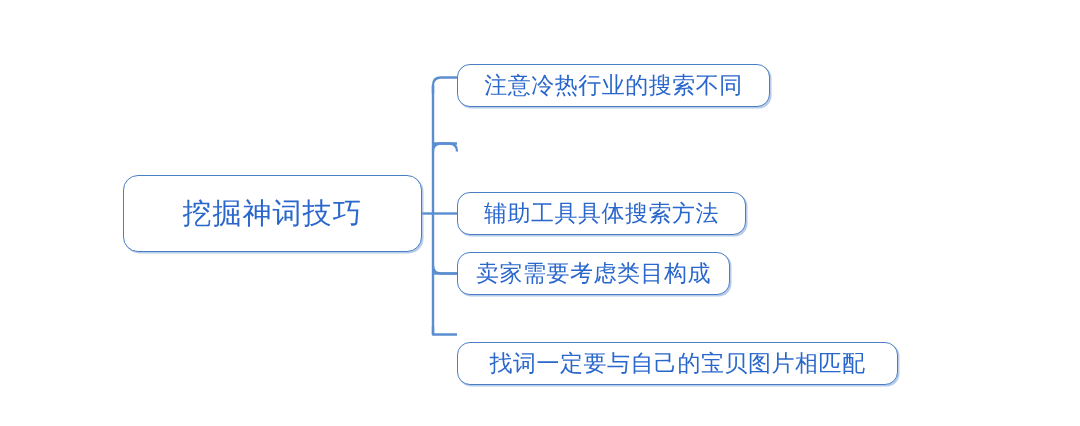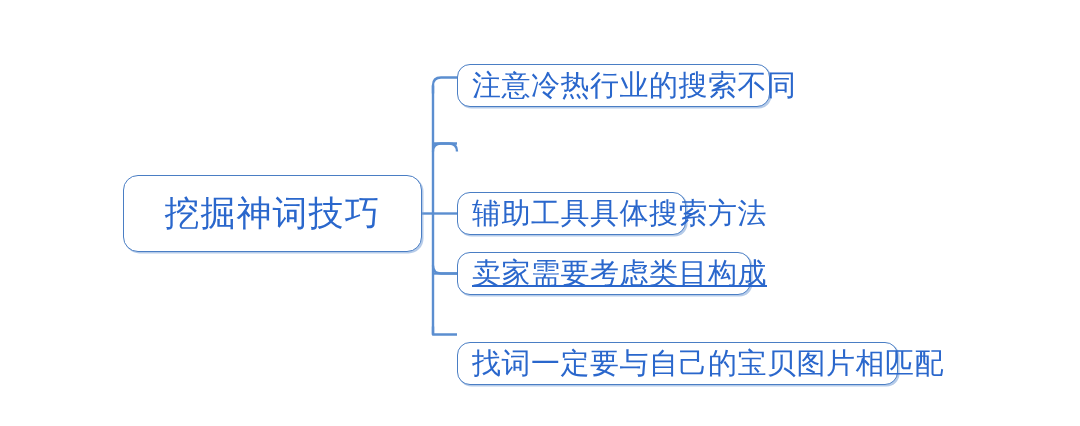--- a/index.html
+++ b/index.html
@@ -43,34 +43,34 @@
     width: 100%;
     text-align: center;
     letter-spacing: 0.5px;
   }
   .node-root {
     left: 123px;
     top: 175px;
     width: 299px;
     height: 77px;
     border-radius: 15px;
-    font-size: 35px;
+    font-size: 29px;
   }
   .node-root .node-label {
     letter-spacing: 1px;
   }
   .node-child {
     height: 43px;
-    font-size: 29px;
+    font-size: 23px;
     padding: 0 14px;
   }
   .child-0 { left: 457px; top: 64px;  width: 313px; }
   .child-1 { left: 457px; top: 130px; width: 165px; }
-  .child-2 { left: 457px; top: 192px; width: 229px; }
-  .child-3 { left: 457px; top: 252px; width: 294px; text-decoration: underline; }
+  .child-2 { left: 457px; top: 192px; width: 289px; }
+  .child-3 { left: 457px; top: 252px; width: 273px; }
   .child-4 { left: 457px; top: 313px; width: 441px; margin-top: 29px; }
 </style>
 </head>
 <body>
 
 <div id="mindmap">
 
   <svg id="connector-layer" viewBox="0 0 1080 426" width="1080" height="426" aria-hidden="true">
     <g fill="none" stroke="#5b8ed0" stroke-width="2.4" stroke-linecap="butt" stroke-linejoin="round">
       <path d="M422,213.5 L433,213.5"></path>

